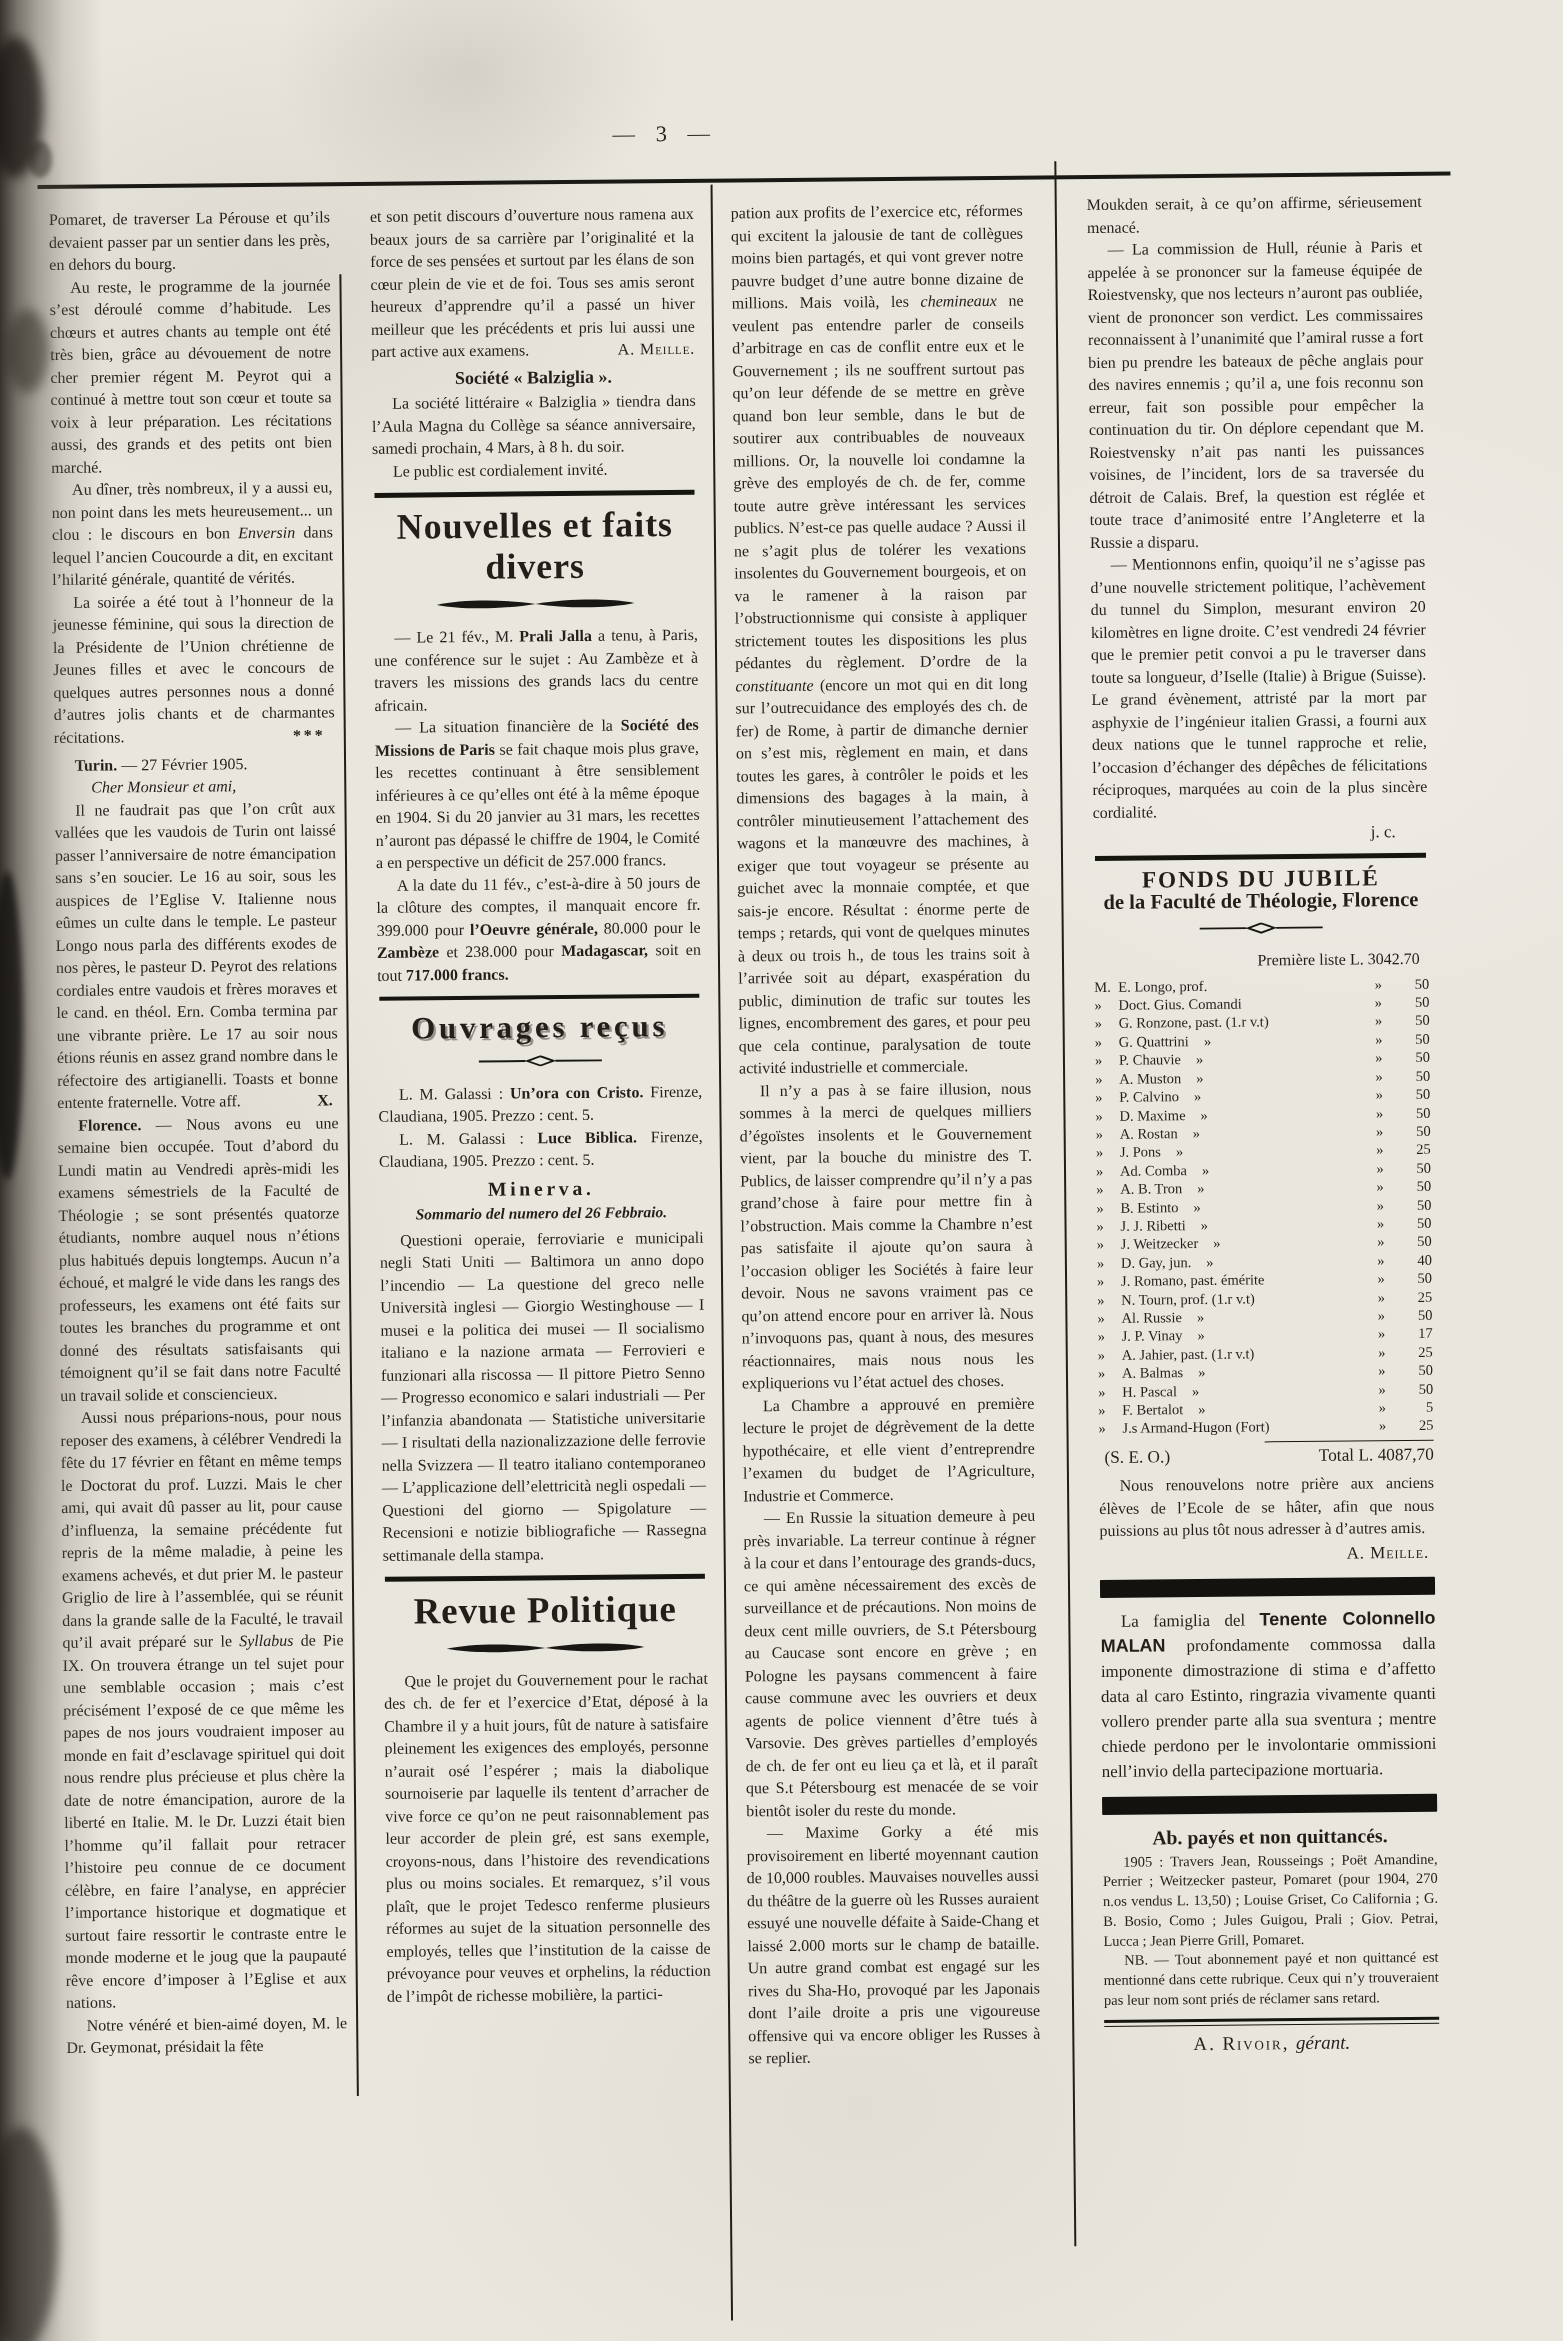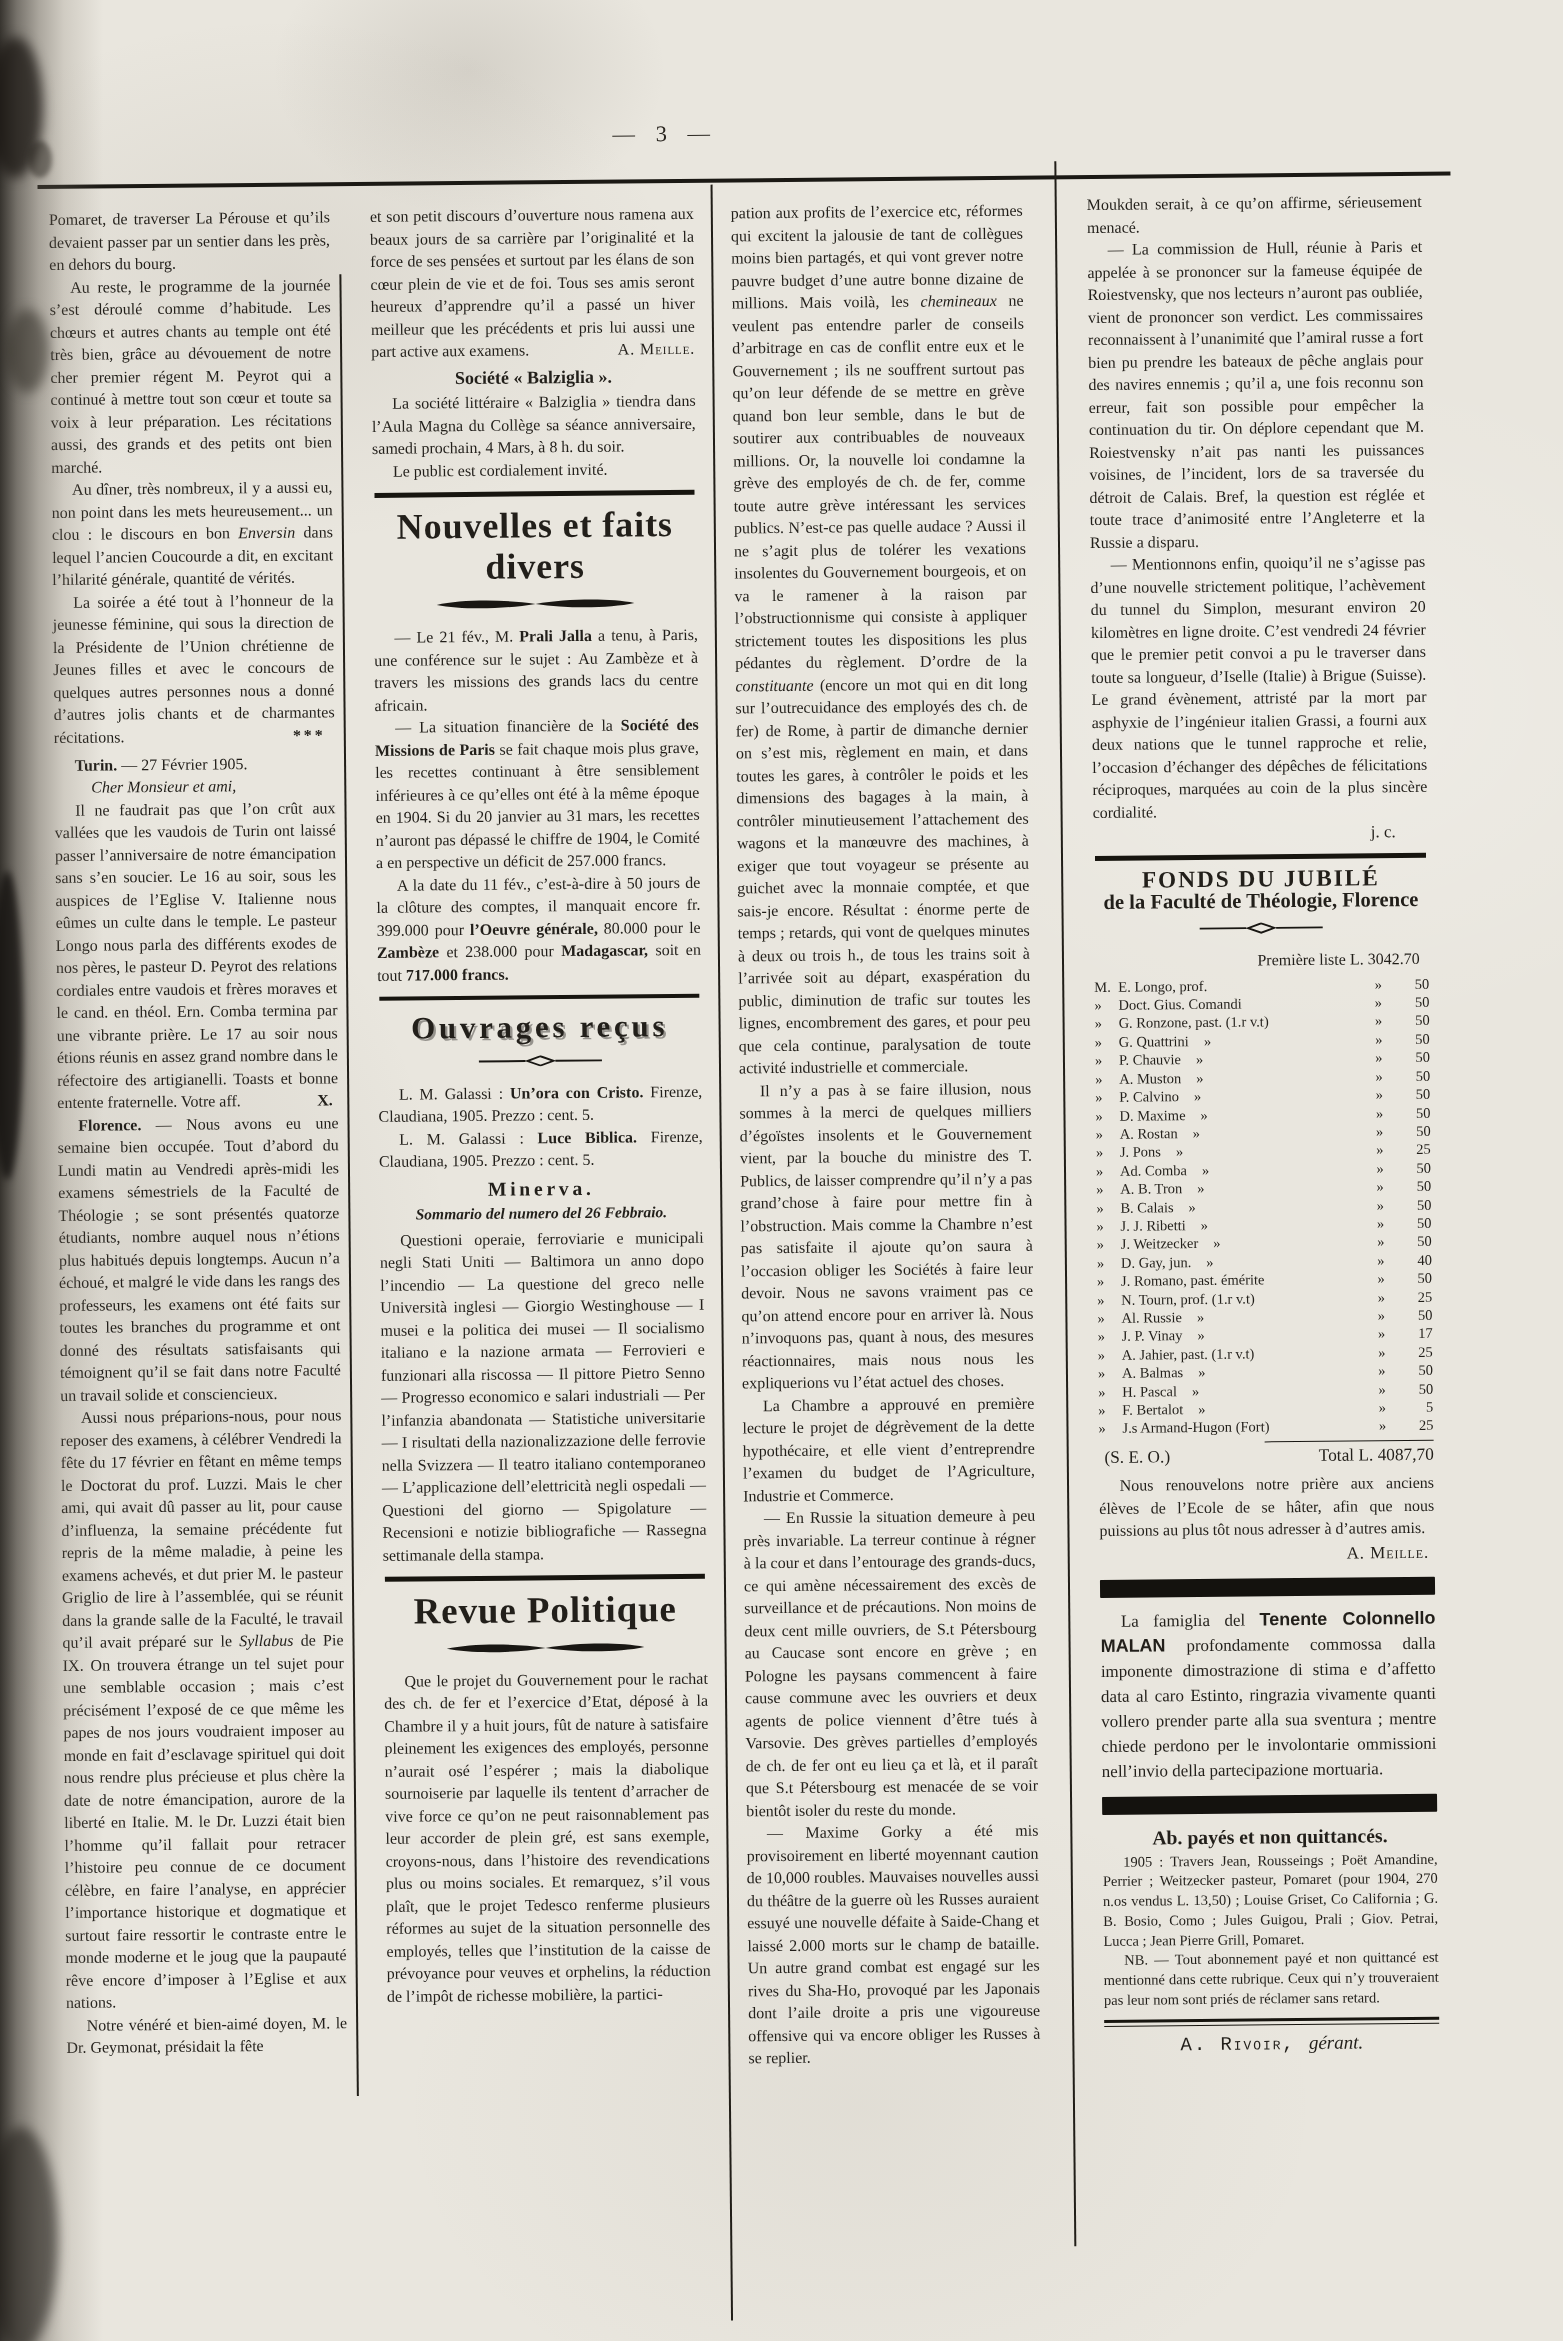--- a/index.html
+++ b/index.html
@@ -85,21 +85,21 @@
   .totrow{display:flex;justify-content:space-between;font-size:17.3px;padding-left:5.6px;}
   .sigline{text-align:right;font-variant:small-caps;letter-spacing:0.9px;font-size:17px;margin:1.9px 5.6px 0 0;}
   .jc{text-align:right;padding-right:32px;font-size:17px;}
   .bar{height:18px;background:#14120e;margin:13px 0 11.2px;border-radius:0.9px;}
   .malan{font-size:17px;line-height:25px;}
   .malanb{font-family:"Liberation Sans","DejaVu Sans",sans-serif;font-size:18px;}
   .abhead{font-size:19.7px;margin-bottom:3.7px;}
   .small{font-size:14.5px;line-height:19.7px;}
   .dblrule{border-top:3.7px solid #17150f;border-bottom:1.9px solid #17150f;height:2.8px;margin:9.4px 0 7.5px;}
   .gerant{text-align:center;font-size:19px;}
-  .gerant .smallcaps{letter-spacing:1.9px;font-family:Liberation Mono, monospace;}
+  .gerant .smallcaps{letter-spacing:1.9px;}
   .mt6{margin-top:5.6px;}
 </style>
 </head>
 <body>
 
 <div class="page">
   <div class="texture"></div>
 
   <div class="sheet">
 
@@ -311,21 +311,21 @@
             <span class="dpre">»</span>
             <span class="dname">A. B. Tron</span>
             <span class="dmid">»</span>
             <span class="dsp"></span>
             <span class="dguil">»</span>
             <span class="damt">50</span>
           </div>
 
           <div class="drow">
             <span class="dpre">»</span>
-            <span class="dname">B. Calais</span>
+            <span class="dname">B. Estinto</span>
             <span class="dmid">»</span>
             <span class="dsp"></span>
             <span class="dguil">»</span>
             <span class="damt">50</span>
           </div>
 
           <div class="drow">
             <span class="dpre">»</span>
             <span class="dname">J. J. Ribetti</span>
             <span class="dmid">»</span>

